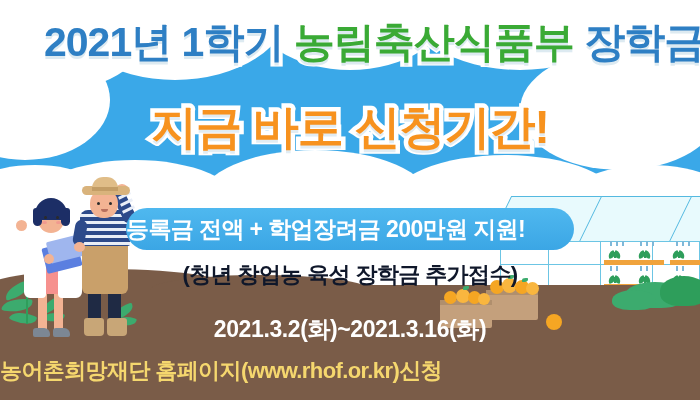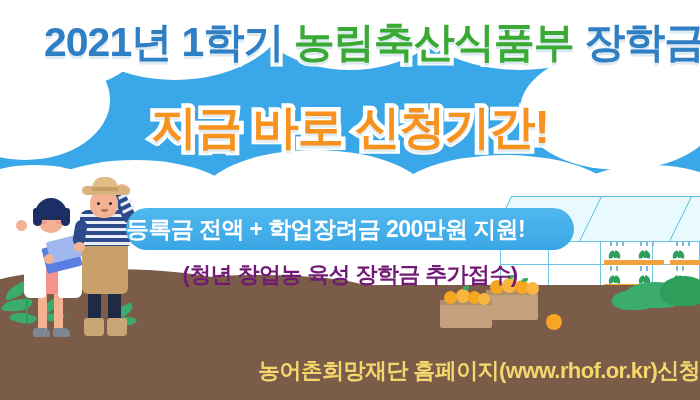--- a/index.html
+++ b/index.html
@@ -150,21 +150,21 @@
     width:448px; height:42px;
     background:linear-gradient(180deg,#4fb8ef 0%,#3ba6e5 100%);
     border-radius:21px;
     display:flex; align-items:center; justify-content:flex-start;
     color:#ffffff; font-weight:bold; font-size:23px;
     letter-spacing:-.6px; white-space:nowrap;
   }
   .note {
     position:absolute; left:0; right:0; top:260px;
     text-align:center;
-    color:#701a75; font-weight:bold; font-size:22px;
+    color:#0f172a; font-weight:bold; font-size:22px;
     letter-spacing:-.6px; white-space:nowrap;
   }
 
   
   .period-row {
     position:absolute; left:0; right:0; top:314px;
     display:flex; align-items:center; justify-content:center; gap:10px;
     white-space:nowrap;
   }
   .period-badge {
@@ -172,21 +172,21 @@
     font-weight:bold; font-size:16px;
     padding:3px 11px 4px; border-radius:11px;
     letter-spacing:-.5px;
   }
   .period-date {
     color:#ffffff; font-weight:bold; font-size:23px;
     letter-spacing:-.4px;
   }
   .site-line {
     position:absolute; left:0; right:0; top:356px;
-    text-align:right;
+    text-align:left;
     color:#f5d76e; font-weight:bold; font-size:22px;
     letter-spacing:-.6px; white-space:nowrap;
   }
 </style>
 </head>
 <body>
 
 <div class="banner">
 
   <div class="sky"></div>
@@ -401,19 +401,20 @@
 
   <div class="pill">
     <span>등록금 전액 + 학업장려금 200만원 지원!</span>
   </div>
 
   <div class="note">
     <span>(청년 창업농 육성 장학금 추가접수)</span>
   </div>
 
   <div class="period-row">
+    <span class="period-date">2021.3.2(화)~2021.3.16(화)</span>
   </div>
 
   <div class="site-line">
     <span>농어촌희망재단 홈페이지(www.rhof.or.kr)신청</span>
   </div>
 
 </div>
 
 </body></html>

